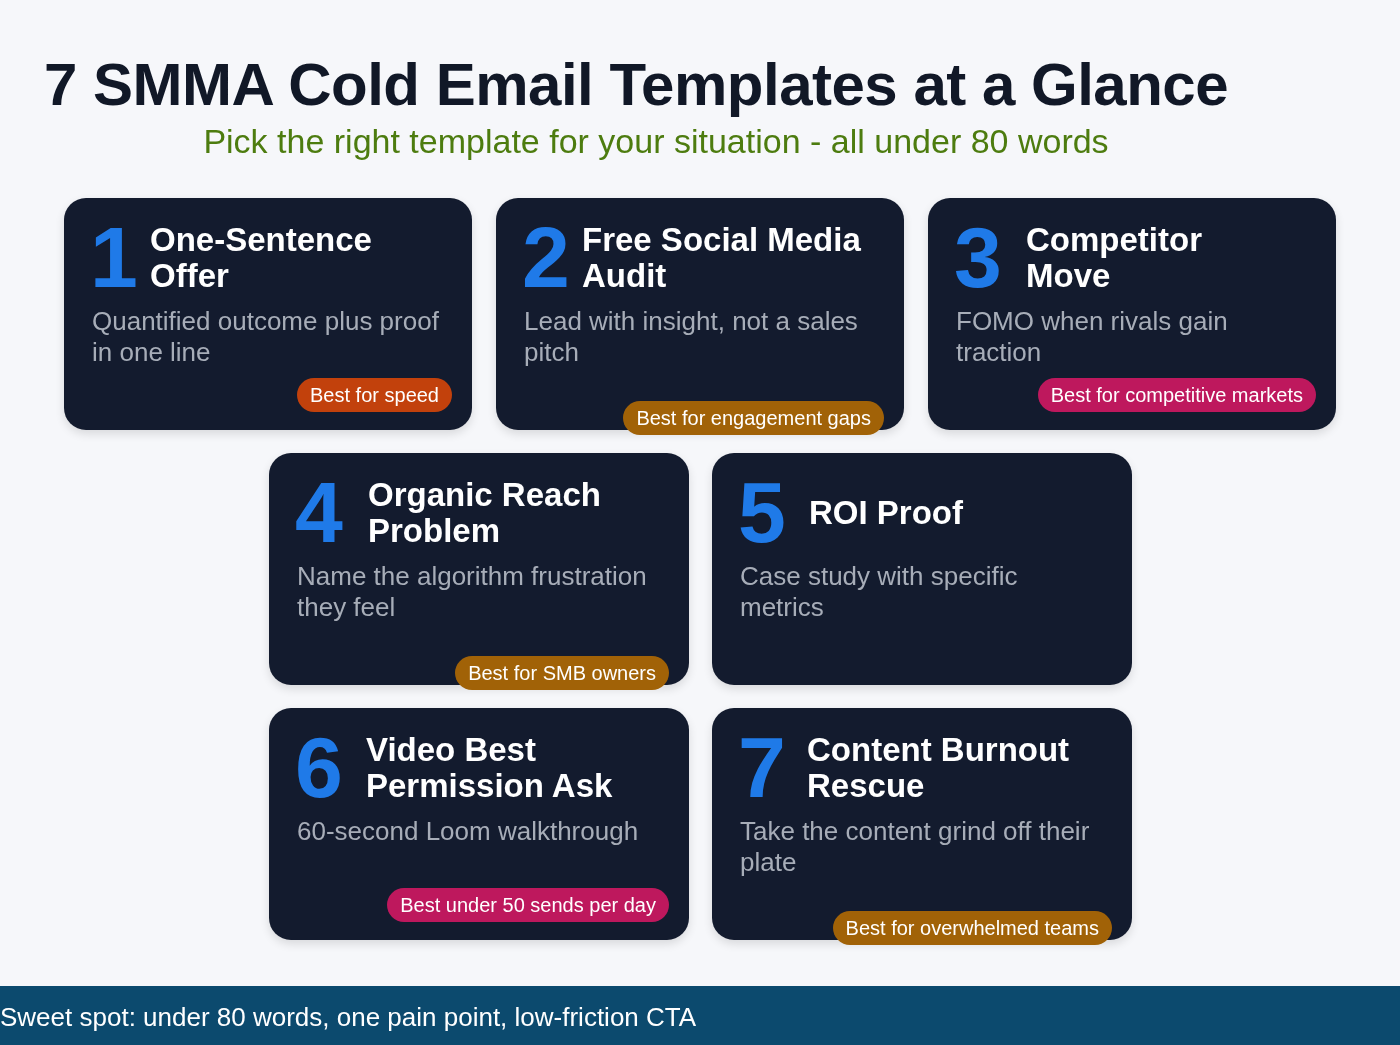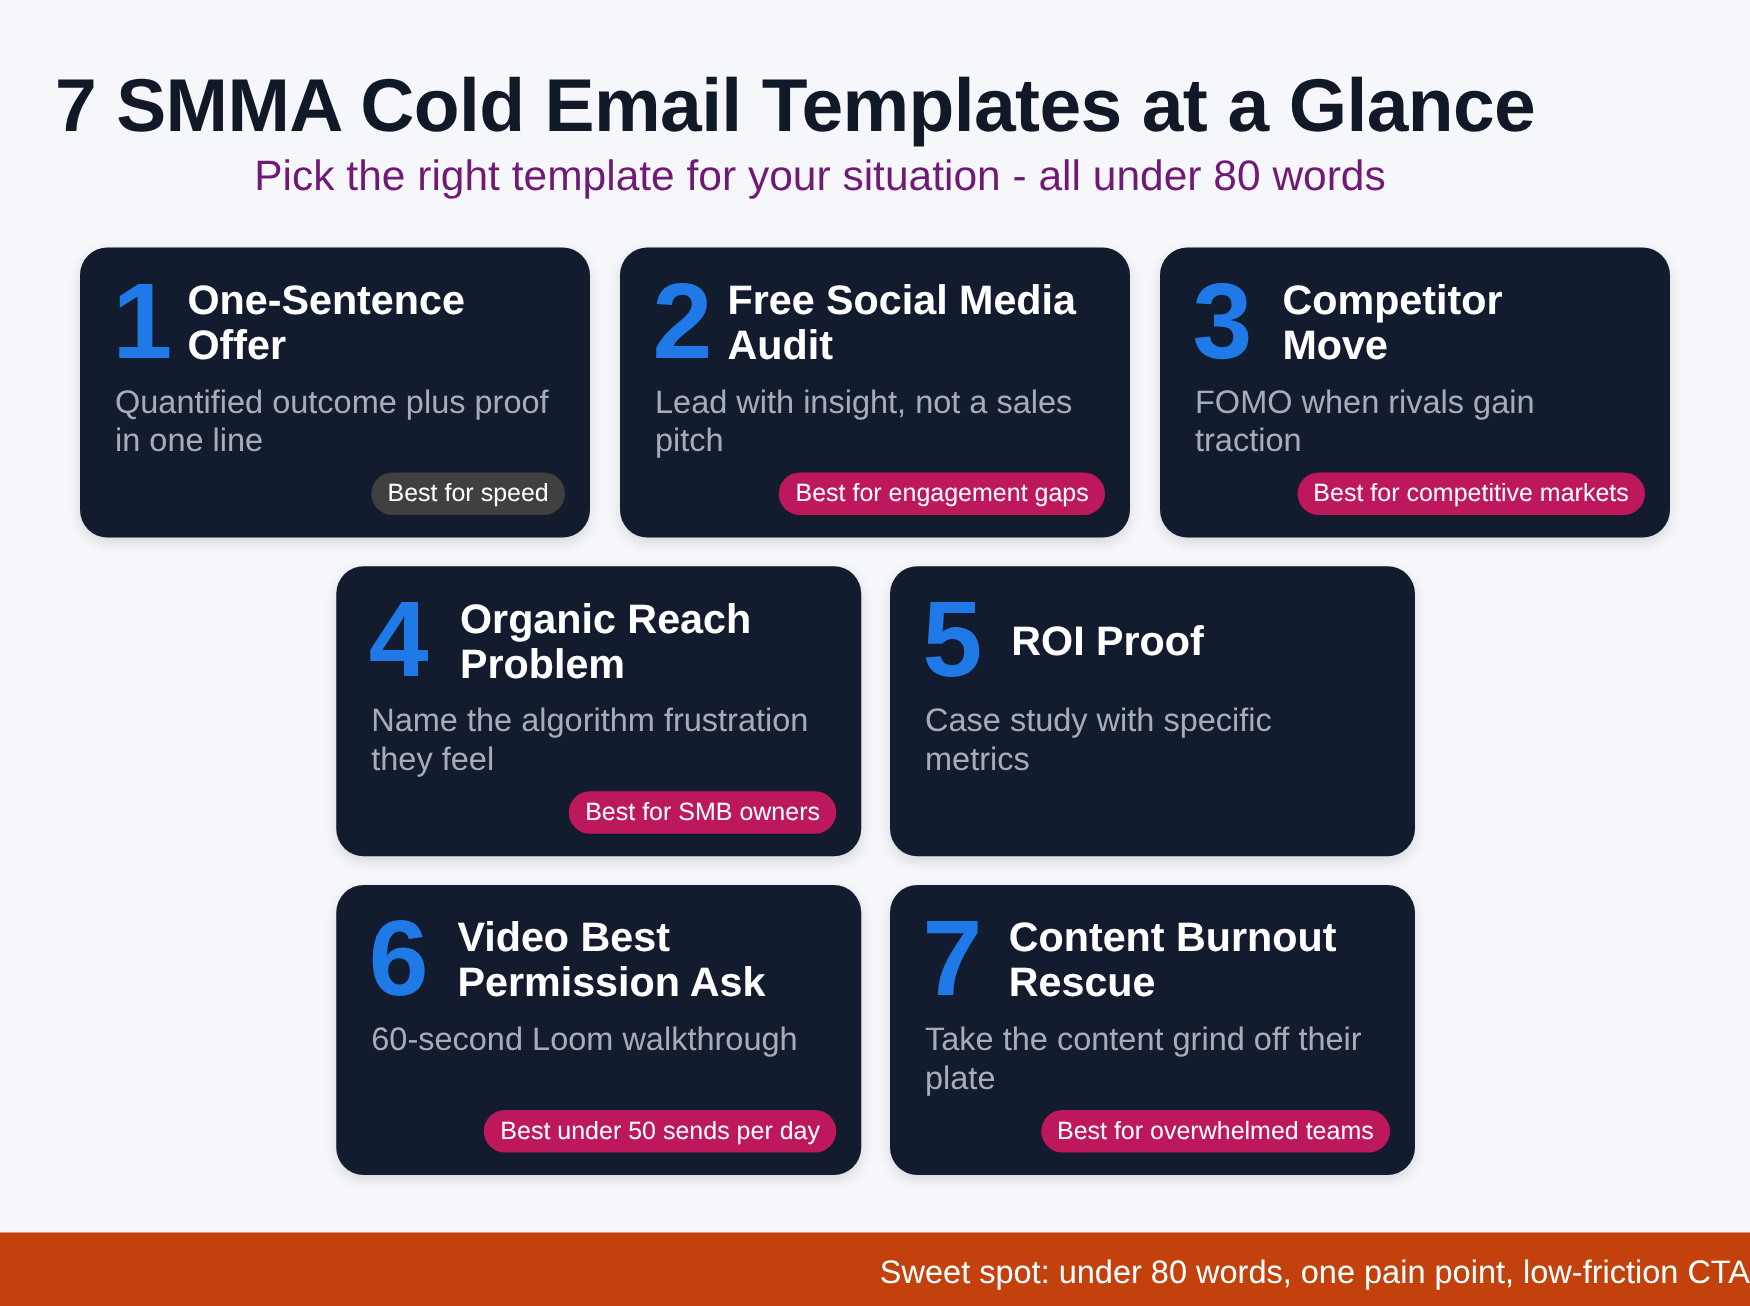--- a/index.html
+++ b/index.html
@@ -9,21 +9,21 @@
     font-family: "Liberation Sans", "DejaVu Sans", sans-serif;
     position: relative;
   }
   .title {
     position: absolute; top: 50px; left: 0; width: 1272px;
     text-align: center; font-size: 60px; font-weight: 700;
     color: #111827; letter-spacing: -0.5px;
   }
   .subtitle {
     position: absolute; top: 122px; left: 0; width: 1312px;
-    text-align: center; font-size: 34px; color: #701a75;
+    text-align: center; font-size: 34px; color: #4d7c0f;
   }
   .card {
     position: absolute; width: 408px; height: 232px;
     background: #131b2e; border-radius: 22px;
     box-shadow: 0 4px 10px rgba(0,0,0,0.12);
   }
   .card .num {
     position: absolute; left: 26px; top: 16px;
     font-size: 86px; font-weight: 700; color: #1f7ae8; line-height: 1;
   }
@@ -34,26 +34,26 @@
   .card .name.single { top: 42px; }
   .card .desc {
     position: absolute; left: 28px; top: 108px; width: 360px;
     font-size: 26px; color: #a7adb8; line-height: 31px;
   }
   .card .badge {
     position: absolute; right: 20px; top: 180px; height: 34px;
     padding: 0 13px; border-radius: 17px;
     font-size: 20px; color: #ffffff; line-height: 34px; white-space: nowrap;
   }
-  .badge.green { background: #404040; }
-  .badge.blue { background: #be185d; }
+  .badge.green { background: #c2410c; }
+  .badge.blue { background: #a16207; margin-top: 23px; }
   .badge.orange { background: #be185d; }
   .footer {
     position: absolute; left: 0; top: 986px; width: 1400px; height: 59px;
-    background: #c2410c; color: #ffffff; text-align: right;
+    background: #0c4a6e; color: #ffffff; text-align: left;
     font-size: 26px; line-height: 62px;
   }
 </style>
 </head>
 <body>
 
 <div class="title">7 SMMA Cold Email Templates at a Glance</div>
 <div class="subtitle">Pick the right template for your situation - all under 80 words</div>
 
 <div class="card" style="left:64px; top:198px;">

